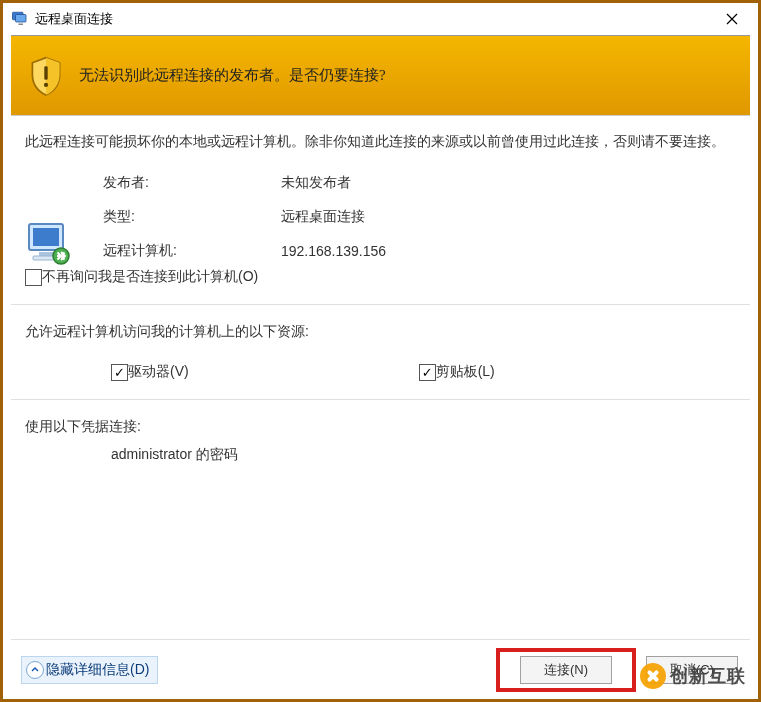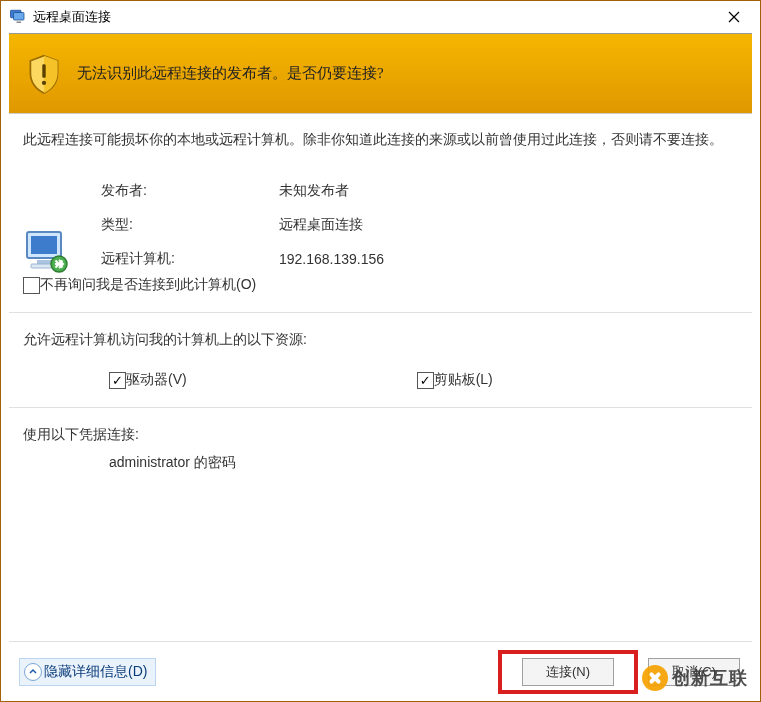--- a/index.html
+++ b/index.html
@@ -11,21 +11,21 @@
     font-size: 14px;
     color: #333;
     width: 761px;
     height: 702px;
     overflow: hidden;
     position: relative;
   }
   .window {
     width: 761px;
     height: 702px;
-    border: 1px solid #a16207;
+    border: 3px solid #a16207;
     background: #fff;
     position: relative;
   }
   .titlebar {
     height: 32px;
     display: flex;
     align-items: center;
     padding: 0 4px 0 8px;
     background: #fff;
   }
@@ -62,21 +62,21 @@
     font-family: Liberation Serif, serif;
   }
   .shield-icon { width: 34px; height: 40px; flex-shrink: 0; }
   .warning-text { color: #222; font-size: 15px; }
   .content {
     padding: 14px 12px 10px 14px;
   }
   .description {
     line-height: 22px;
     color: #333;
-    margin-bottom: 22px;
+    margin-bottom: 12px;
   }
   .info-row {
     display: flex;
     align-items: flex-end;
   }
   .computer-icon {
     width: 48px; height: 48px;
     margin-right: 30px;
     flex-shrink: 0;
   }

